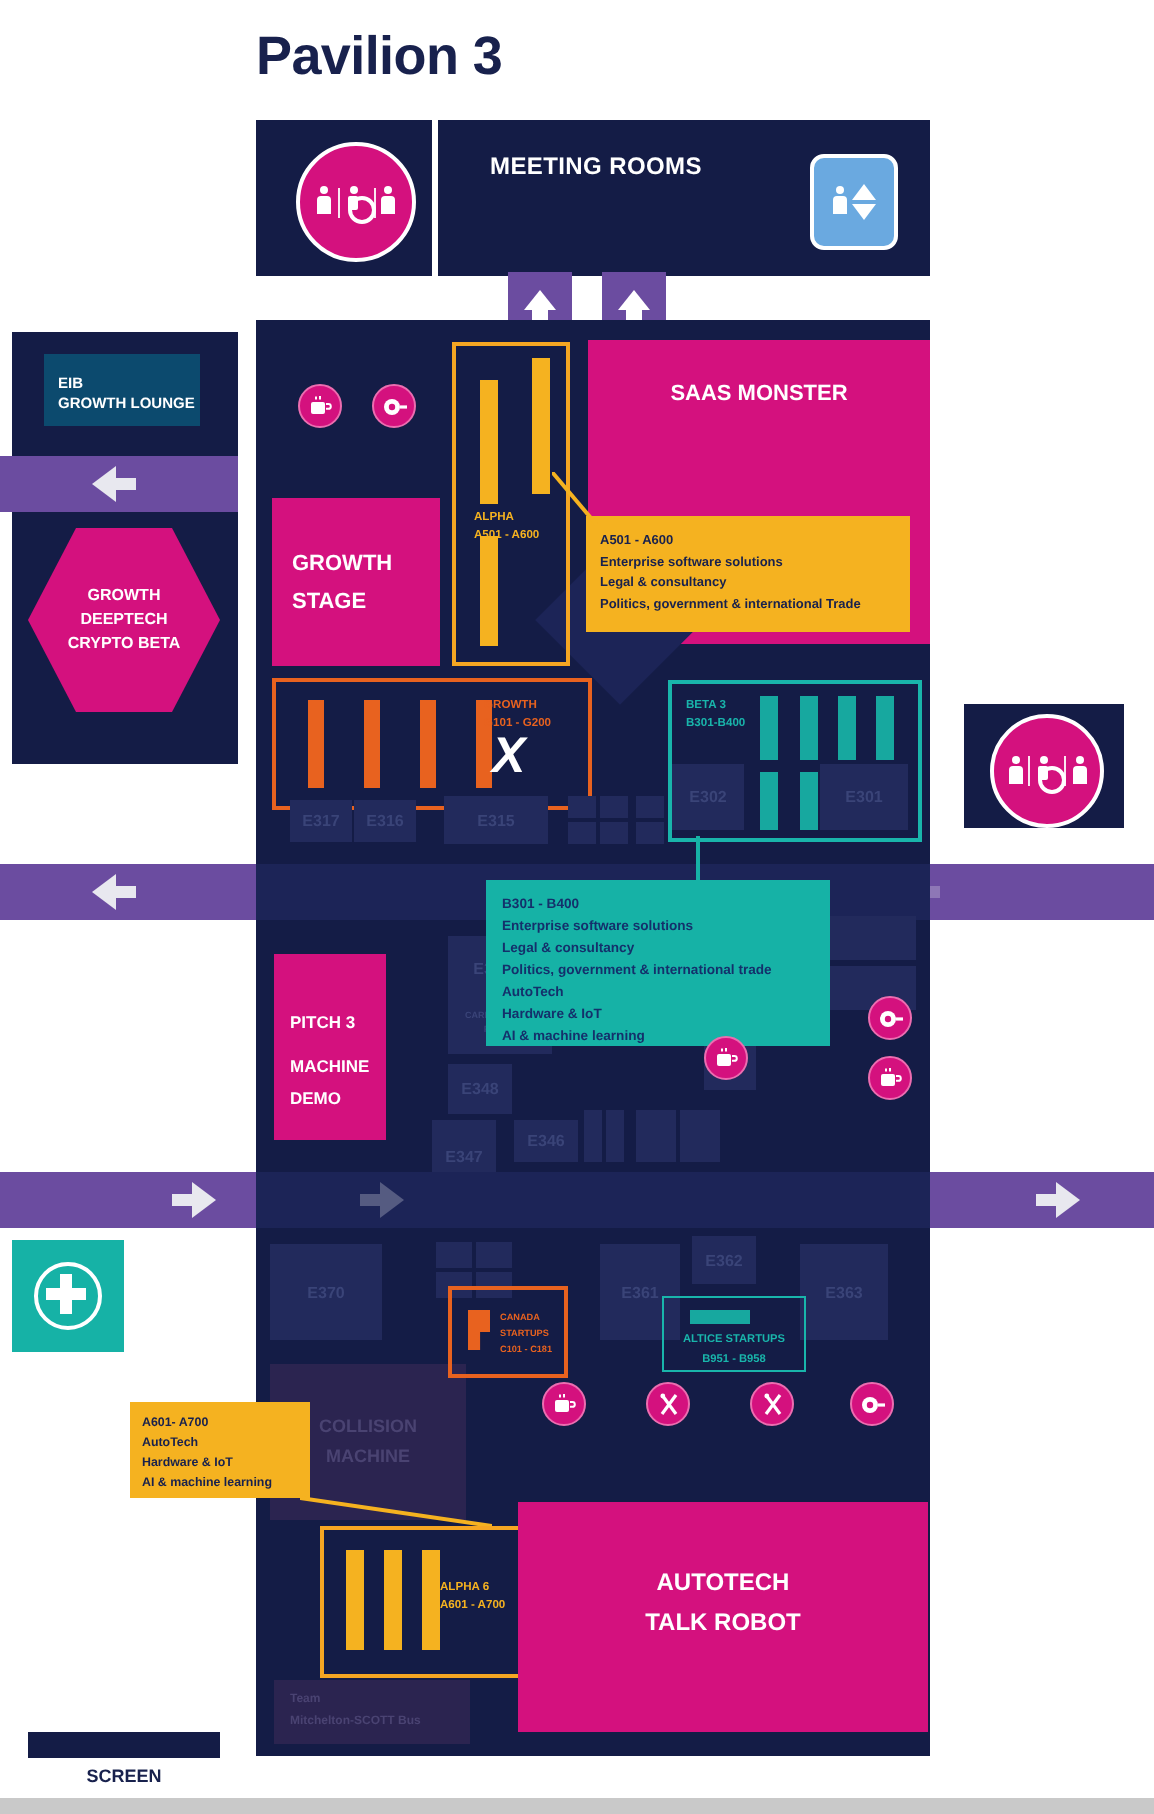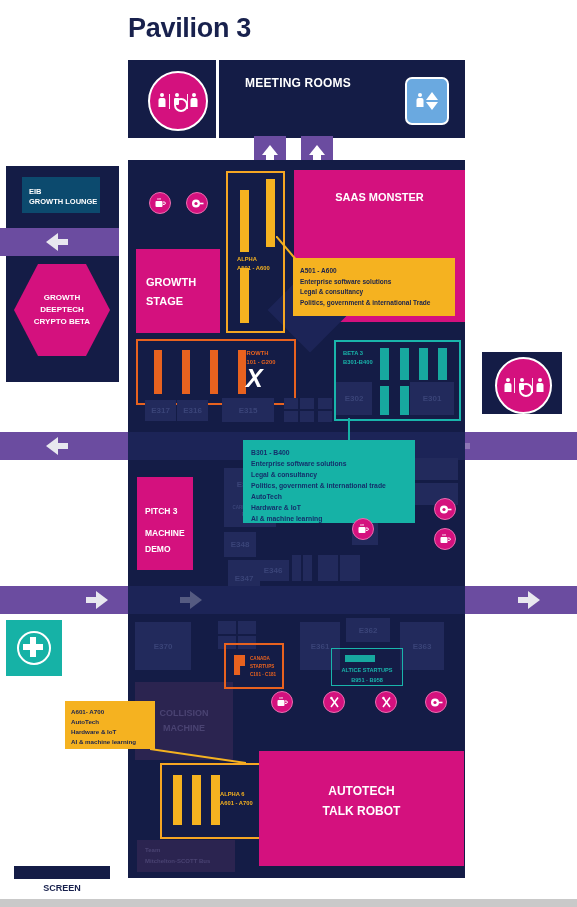--- a/index.html
+++ b/index.html
@@ -320,21 +320,21 @@
     <div>PITCH 3</div>
     <div style="height:6px"></div>
     <div>MACHINE</div>
     <div>DEMO</div>
   </div>
 </div>
 
 <div class="booth" style="left:224px;top:468px;width:44px;height:32px;">E334</div>
 <div class="booth sm" style="left:224px;top:495px;width:52px;height:32px;line-height:1.6;">CARMO NETWO PERGO</div>
 <div class="booth" style="left:224px;top:532px;width:32px;height:25px;">E348</div>
-<div class="booth" style="left:228px;top:560px;width:32px;height:37px;">E347</div>
+<div class="booth" style="left:216px;top:560px;width:32px;height:37px;">E347</div>
 <div class="booth" style="left:257px;top:560px;width:32px;height:21px;">E346</div>
 <div class="booth sm" style="left:292px;top:555px;width:9px;height:26px;"></div>
 <div class="booth sm" style="left:303px;top:555px;width:9px;height:26px;"></div>
 <div class="booth sm" style="left:318px;top:555px;width:20px;height:26px;"></div>
 <div class="booth sm" style="left:340px;top:555px;width:20px;height:26px;"></div>
 <div class="booth sm" style="left:352px;top:515px;width:26px;height:30px;"></div>
 <div class="booth sm" style="left:414px;top:458px;width:44px;height:22px;"></div>
 <div class="booth sm" style="left:414px;top:483px;width:44px;height:22px;"></div>
 
 <div class="abs" id="callout-b301-stem"></div>
@@ -398,21 +398,21 @@
 </div>
 <div class="band-over" style="top:586px;">
   <div class="arw arw-r arw-dim" style="left:62px;"></div>
 </div>
 
 <div class="booth" style="left:135px;top:622px;width:56px;height:48px;">E370</div>
 <div class="booth sm" style="left:218px;top:621px;width:18px;height:13px;"></div>
 <div class="booth sm" style="left:238px;top:621px;width:18px;height:13px;"></div>
 <div class="booth sm" style="left:218px;top:636px;width:18px;height:13px;"></div>
 <div class="booth sm" style="left:238px;top:636px;width:18px;height:13px;"></div>
-<div class="booth" style="left:346px;top:618px;width:44px;height:24px;">E362</div>
+<div class="booth" style="left:346px;top:618px;width:32px;height:24px;">E362</div>
 <div class="booth" style="left:400px;top:622px;width:44px;height:48px;">E363</div>
 <div class="booth" style="left:300px;top:622px;width:40px;height:48px;">E361</div>
 
 <div class="booth lounge" style="left:135px;top:682px;width:98px;height:78px;flex-direction:column;font-size:9px;line-height:1.7;">
   <span>COLLISION</span>
   <span>MACHINE</span>
 </div>
 
 <div class="abs" id="canada">
   <div class="blk"></div>

